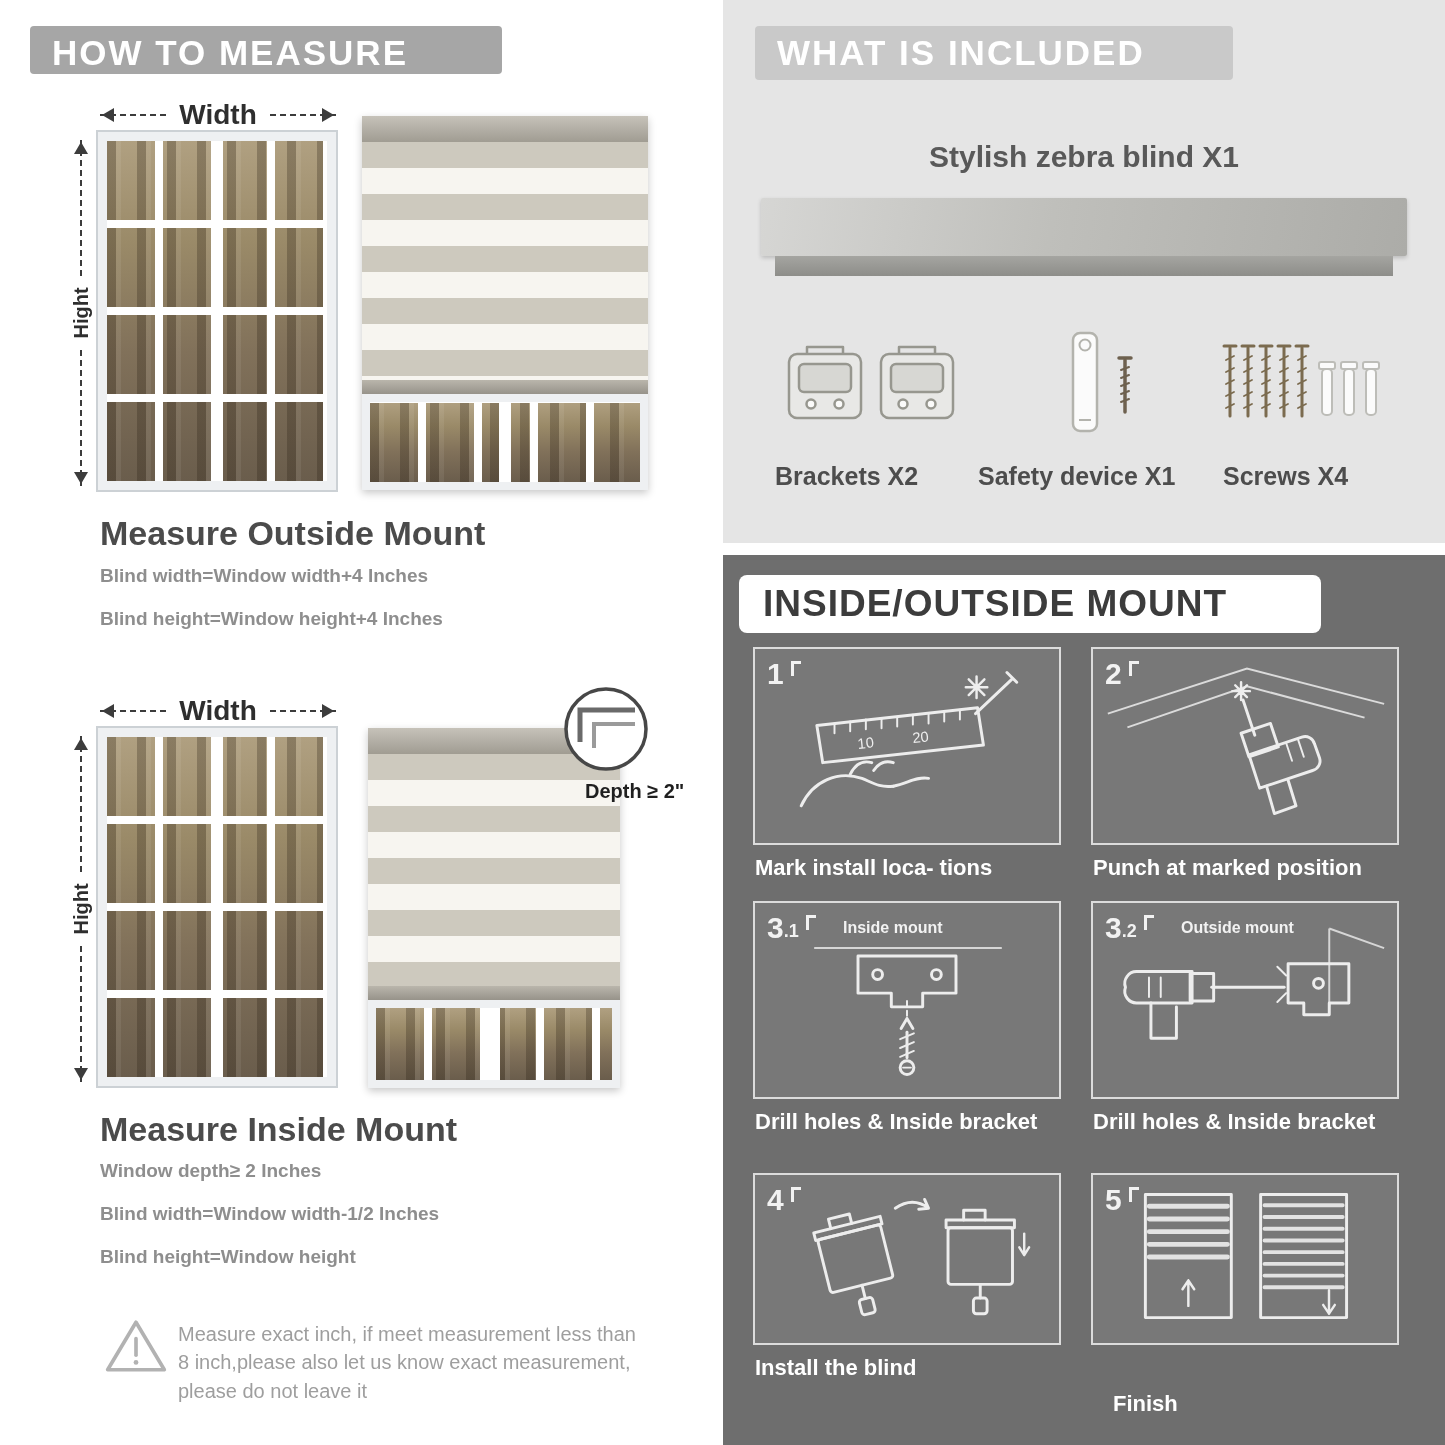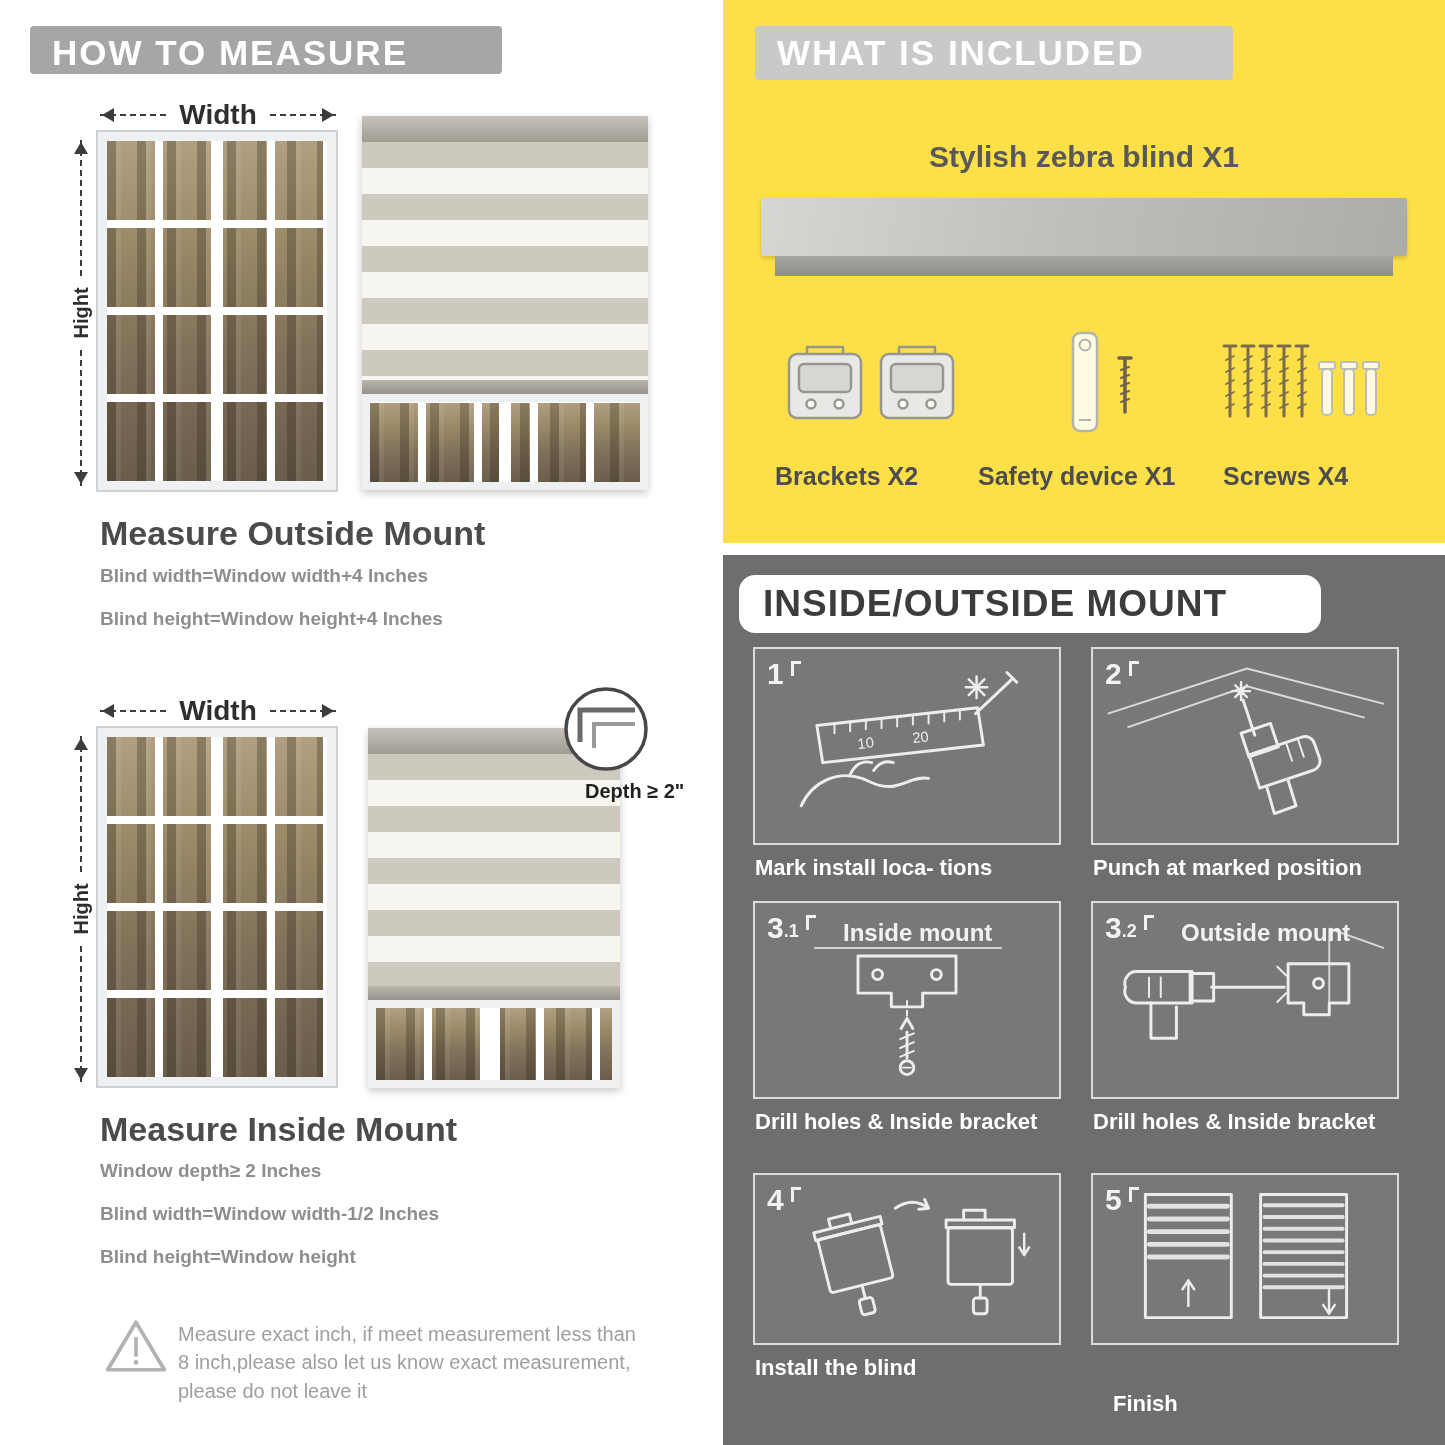--- a/index.html
+++ b/index.html
@@ -52,49 +52,49 @@
   
   .depth-circle { position:absolute; width:86px; height:86px; }
   .depth-label { position:absolute; font-size:20px; font-weight:bold; color:#1f1f1f; white-space:nowrap; }
 
   
   .note-text { position:absolute; font-size:20px; color:#9e9e9e; line-height:1.42; }
   .note-triangle { position:absolute; }
 
   
   .right-panel { position:relative; width:722px; height:1445px; background:#fff; }
-  .right-top { position:relative; width:722px; height:543px; background:#fde047; }
+  .right-top { position:relative; width:722px; height:543px; background:#e5e5e5; }
   .panel-gap { width:722px; height:12px; background:#fff; }
   .right-bottom { position:relative; width:722px; height:890px; background:#6e6e6e; }
 
   .right-header { position:absolute; top:26px; left:32px; width:478px; height:54px;
     background:#c9c9c9; border-radius:4px; color:#fff; font-size:35px; font-weight:bold;
     letter-spacing:2px; line-height:54px; padding-left:22px; white-space:nowrap; }
   .blind-label { position:absolute; top:140px; left:0; width:100%; text-align:center;
     font-size:30px; font-weight:bold; color:#595959; }
   .headrail { position:absolute; top:198px; left:38px; width:646px; }
   .headrail-top { height:58px; border-radius:2px;
     background:linear-gradient(100deg,#d6d6d4 0%,#bfbfbb 45%,#acaca8 100%);
     box-shadow:0 2px 4px rgba(0,0,0,0.18); }
   .headrail-bottom { height:20px; margin:0 14px;
     background:linear-gradient(180deg,#a5a5a1,#8d8d89); }
   .hw-icon { position:absolute; }
   .hw-label { position:absolute; top:462px; font-size:25px; font-weight:bold; color:#4d4d4d; text-align:left; white-space:nowrap; }
 
   .mount-header { position:absolute; top:20px; left:16px; width:582px; height:58px;
-    background:#fff; border-radius:16px; color:#3c3c3c; font-size:37px; font-weight:bold;
+    background:#fff; border-radius:8px; color:#3c3c3c; font-size:37px; font-weight:bold;
     letter-spacing:1px; line-height:58px; padding-left:24px; white-space:nowrap; }
   .step-box { position:absolute; width:308px; border:2px solid #dcdcdc; background:rgba(255,255,255,0.07); }
   .step-box svg { position:absolute; inset:0; width:100%; height:100%; }
   .step-num { position:absolute; top:8px; left:12px; color:#f2f2f2; font-size:30px; font-weight:bold;
     display:flex; align-items:flex-start; z-index:2; }
   .step-num .sub { font-size:18px; margin-top:10px; }
   .step-num .corner { display:inline-block; width:10px; height:15px;
     border-left:3px solid #f2f2f2; border-top:3px solid #f2f2f2; margin-left:7px; margin-top:4px; }
-  .step-title { position:absolute; top:16px; left:88px; color:#f2f2f2; font-size:24px; font-weight:bold; z-index:2; white-space:nowrap; }
+  .step-title { position:absolute; top:16px; left:88px; color:#f2f2f2; font-size:16px; font-weight:bold; z-index:2; white-space:nowrap; }
   .step-caption { position:absolute; color:#fff; font-size:22px; font-weight:bold; white-space:nowrap; }
 </style>
 </head>
 <body>
 
 <div class="page">
 
   <div class="left-panel">
     <div class="left-header">HOW TO MEASURE</div>
 

